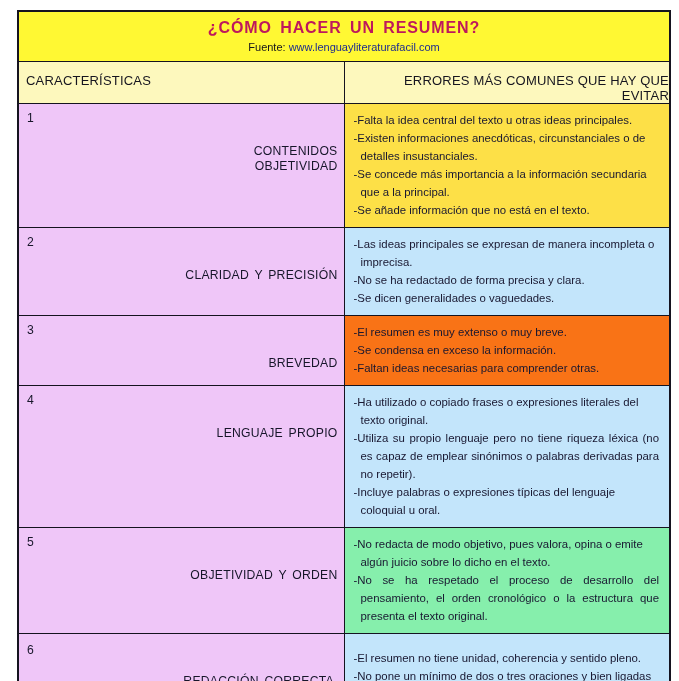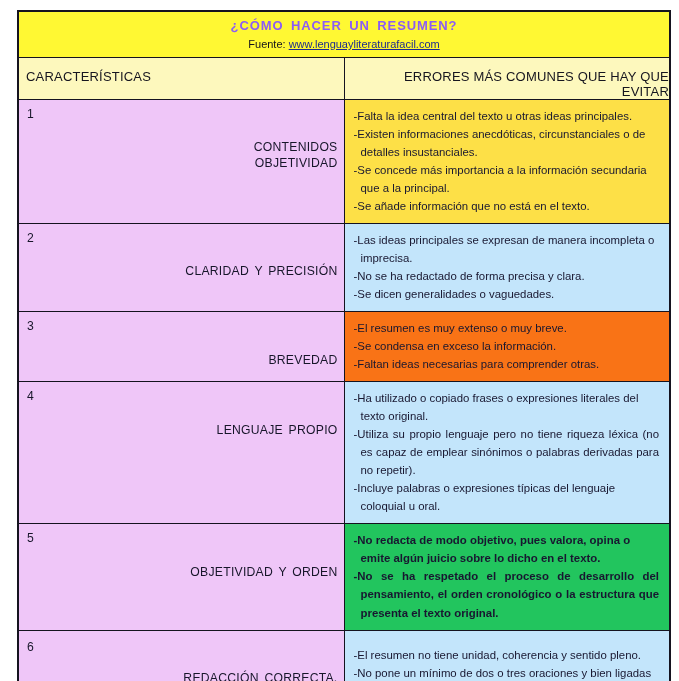--- a/index.html
+++ b/index.html
@@ -48,36 +48,35 @@
 
   
   .title-cell {
     background: #fff833;
     text-align: center;
     padding: 7px 4px 6px 4px !important;
     height: 46px;
     box-sizing: border-box;
   }
   .title-main {
-    font-size: 13px;
+    font-size: 16px;
     font-weight: bold;
     letter-spacing: 0.9px;
     word-spacing: 3px;
-    color: #8b5cf6;
+    color: #be185d;
     line-height: 1.15;
   }
   .title-src {
     margin-top: 4px;
     font-size: 11px;
     color: #14131c;
     line-height: 1.2;
   }
   .title-src .lnk {
     color: #1d2b8f;
-    text-decoration: underline;
   }
 
   
   .colhead {
     background: #fdf8bd;
     height: 38px;
   }
   .colhead .inner {
     padding: 11px 0 0 7px;
     font-size: 13px;
@@ -237,21 +236,21 @@
 
         <tr class="r5">
           <td class="feat" style="background: rgb(239, 198, 248);">
             <div class="inner">
               <div class="num">5</div>
               <div class="name">
                 <span>OBJETIVIDAD Y ORDEN</span>
               </div>
             </div>
           </td>
-          <td class="errs" style="background: #22c55e; font-weight: bold;">
+          <td class="errs" style="background: #86efac;">
             <div class="inner">
               <p class="hang">-No redacta de modo objetivo, pues valora, opina o emite algún juicio sobre lo dicho en el texto.</p>
               <p class="hang just">-No se ha respetado el proceso de desarrollo del pensamiento, el orden cronológico o la estructura que presenta el texto original.</p>
             </div>
           </td>
         </tr>
 
         <tr class="r6">
           <td class="feat" style="background: rgb(239, 198, 248);">
             <div class="inner">

